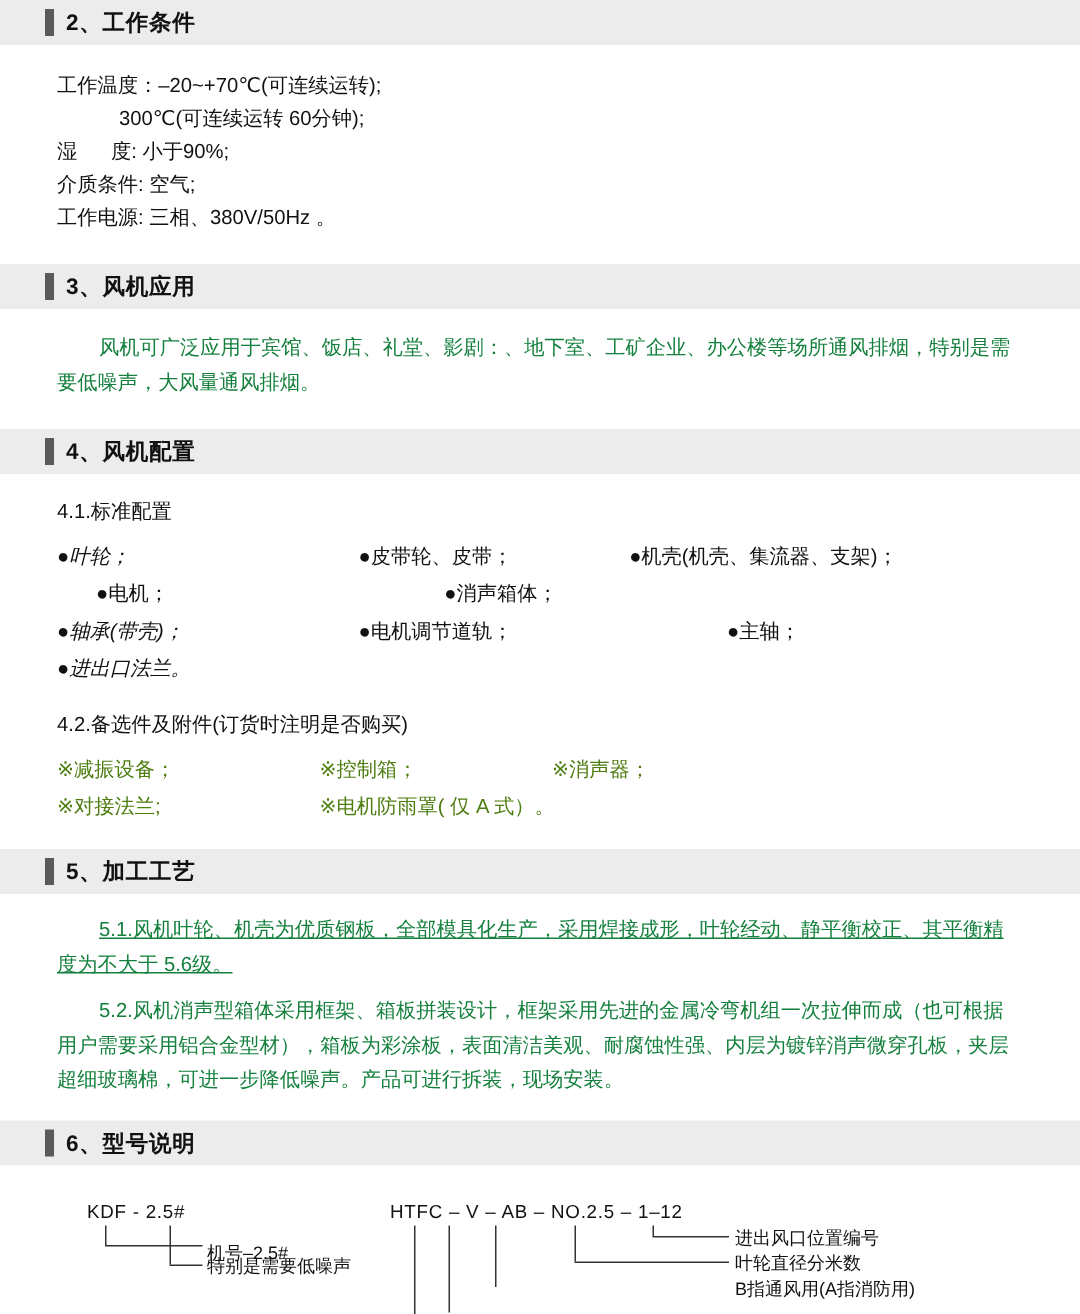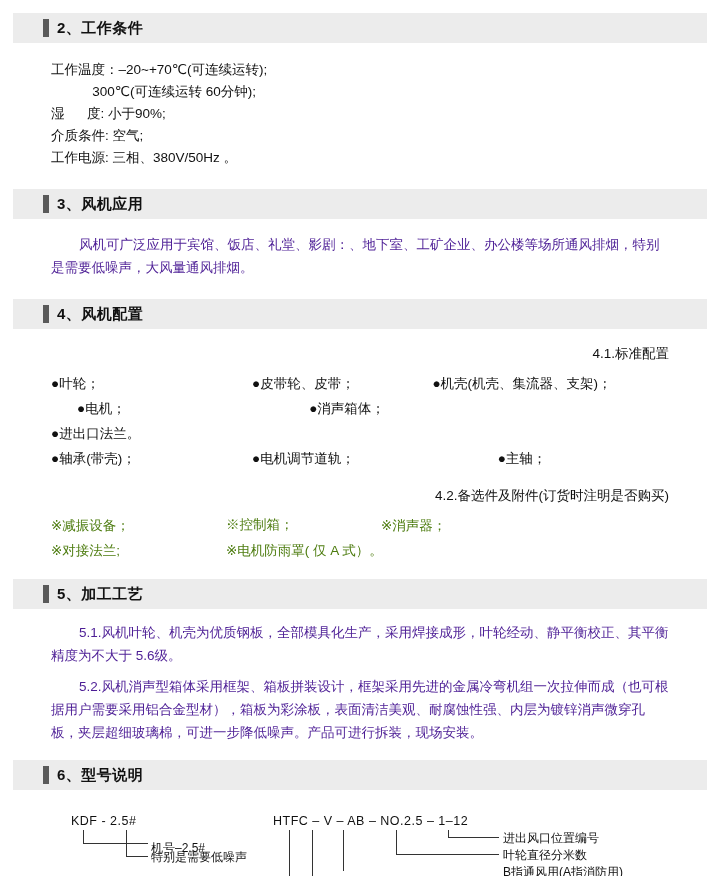--- a/index.html
+++ b/index.html
@@ -12,21 +12,21 @@
     height: 876px;
     font-family: "Liberation Sans", "DejaVu Sans", sans-serif;
     color: #1a1a1a;
     position: relative;
     overflow: hidden;
   }
   .page {
     width: 720px;
     height: 876px;
     position: relative;
-    padding: 13px;
+    padding: 0;
   }
   
   .sec-head {
     background: #ececec;
     height: 30px;
     display: flex;
     align-items: center;
     margin: 0;
   }
   .sec-head .bar {
@@ -47,55 +47,54 @@
   }
   .ln {
     font-size: 13.5px;
     line-height: 22px;
     color: #111;
     white-space: pre;
   }
   .ln-wrap {
     font-size: 13.5px;
     line-height: 23px;
-    color: #4c1d95;
+    color: #15803d;
   }
   .spacer-8 { height: 8px; }
   .spacer-12 { height: 12px; }
   .spacer-14 { height: 14px; }
   .spacer-16 { height: 16px; }
   .spacer-20 { height: 20px; }
   .spacer-6 { height: 6px; }
 
   
   .cfg-row {
     display: flex;
     font-size: 13.5px;
     line-height: 25px;
     color: #111;
   }
-  .cfg-c1 { width: 175px; }
+  .cfg-c1 { width: 175px; font-style: italic; }
   .cfg-c2 { width: 160px; margin-left: 26px; }
   .cfg-c3 { width: 220px; text-align: center; }
 
   .opt-row {
     display: flex;
     font-size: 13.5px;
     line-height: 25px;
     color: #4d7c0f;
   }
   .opt-c1 { width: 175px; }
-  .opt-c2 { width: 155px; font-family: Liberation Mono, monospace; }
+  .opt-c2 { width: 155px; }
   .opt-c3 { width: 220px; }
 
   .sub-h {
     font-size: 13.5px;
     line-height: 22px;
     color: #111;
-    text-align: right;
   }
 
   
   .diagram {
     position: relative;
     height: 135px;
     margin-top: 10px;
   }
   .diagram .code {
     position: absolute;
@@ -161,28 +160,28 @@
     <div class="cfg-row">
       <span class="cfg-c1">●叶轮；</span>
       <span class="cfg-c2">●皮带轮、皮带；</span>
       <span class="cfg-c3">●机壳(机壳、集流器、支架)；</span>
     </div>
     <div class="cfg-row">
       <span class="cfg-c2">●电机；</span>
       <span class="cfg-c3">●消声箱体；</span>
     </div>
     <div class="cfg-row">
+      <span class="cfg-c1">●轴承(带壳)；</span>
+      <span class="cfg-c2">●电机调节道轨；</span>
+      <span class="cfg-c3">●主轴；</span>
+    </div>
+    <div class="cfg-row">
       <span class="cfg-c1">●进出口法兰。</span>
       <span class="cfg-c2"></span>
       <span class="cfg-c3"></span>
-    </div>
-    <div class="cfg-row">
-      <span class="cfg-c1">●轴承(带壳)；</span>
-      <span class="cfg-c2">●电机调节道轨；</span>
-      <span class="cfg-c3">●主轴；</span>
     </div>
     <div class="spacer-14"></div>
     <div class="sub-h">4.2.备选件及附件(订货时注明是否购买)</div>
     <div class="spacer-6"></div>
     <div class="opt-row">
       <span class="opt-c1">※减振设备；</span>
       <span class="opt-c2">※控制箱；</span>
       <span class="opt-c3">※消声器；</span>
     </div>
     <div class="opt-row">
@@ -191,21 +190,21 @@
     </div>
   </div>
   <div class="spacer-16"></div>
 
   <div class="sec-head">
     <span class="bar"></span>
     <span class="title"><span>5、</span><span>加工工艺</span></span>
   </div>
   <div class="spacer-12"></div>
   <div class="body-block">
-    <div class="ln-wrap" style="text-indent:28px;">5.1.风机叶轮、机壳为优质钢板，全部模具化生产，采用焊接成形，叶轮经动、静平衡校正、其平衡精度为不大于 5.6级。</div>
+    <div class="ln-wrap" style="text-indent:28px;text-decoration:underline;">5.1.风机叶轮、机壳为优质钢板，全部模具化生产，采用焊接成形，叶轮经动、静平衡校正、其平衡精度为不大于 5.6级。</div>
     <div class="spacer-8"></div>
     <div class="ln-wrap" style="text-indent:28px;">5.2.风机消声型箱体采用框架、箱板拼装设计，框架采用先进的金属冷弯机组一次拉伸而成（也可根据用户需要采用铝合金型材），箱板为彩涂板，表面清洁美观、耐腐蚀性强、内层为镀锌消声微穿孔板，夹层超细玻璃棉，可进一步降低噪声。产品可进行拆装，现场安装。</div>
   </div>
   <div class="spacer-16"></div>
 
   <div class="sec-head">
     <span class="bar"></span>
     <span class="title"><span>6、</span><span>型号说明</span></span>
   </div>
 

